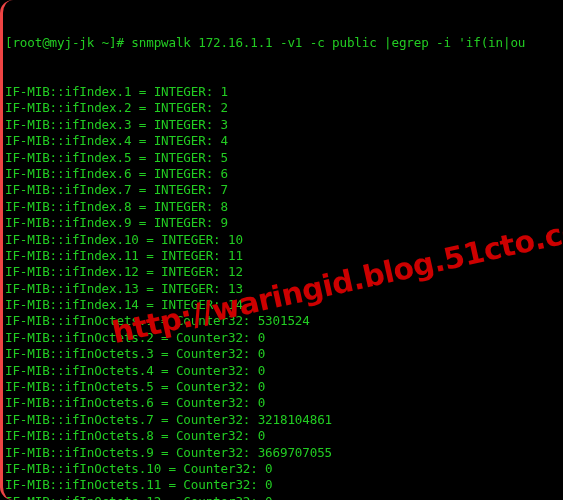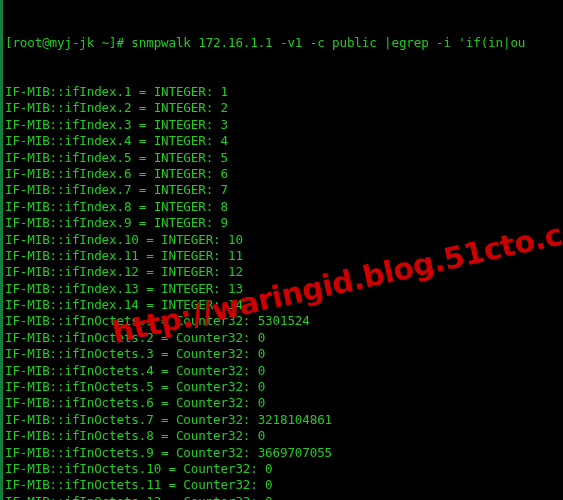--- a/index.html
+++ b/index.html
@@ -6,22 +6,23 @@
     margin: 0;
     padding: 0;
     background: #000000;
   }
   #terminal {
     position: relative;
     width: 563px;
     height: 500px;
     background: #000000;
     overflow: hidden;
-    border-left: 3px solid #15803d;
+    border-left: 3px solid #ef4444;
     box-sizing: border-box;
+    border-radius: 13px;
   }
   #screen {
     position: absolute;
     left: 0;
     top: 0;
     width: 560px;
     height: 500px;
     padding: 2px 0 0 2px;
     box-sizing: border-box;
     font-family: "DejaVu Sans Mono", "Liberation Mono", monospace;

